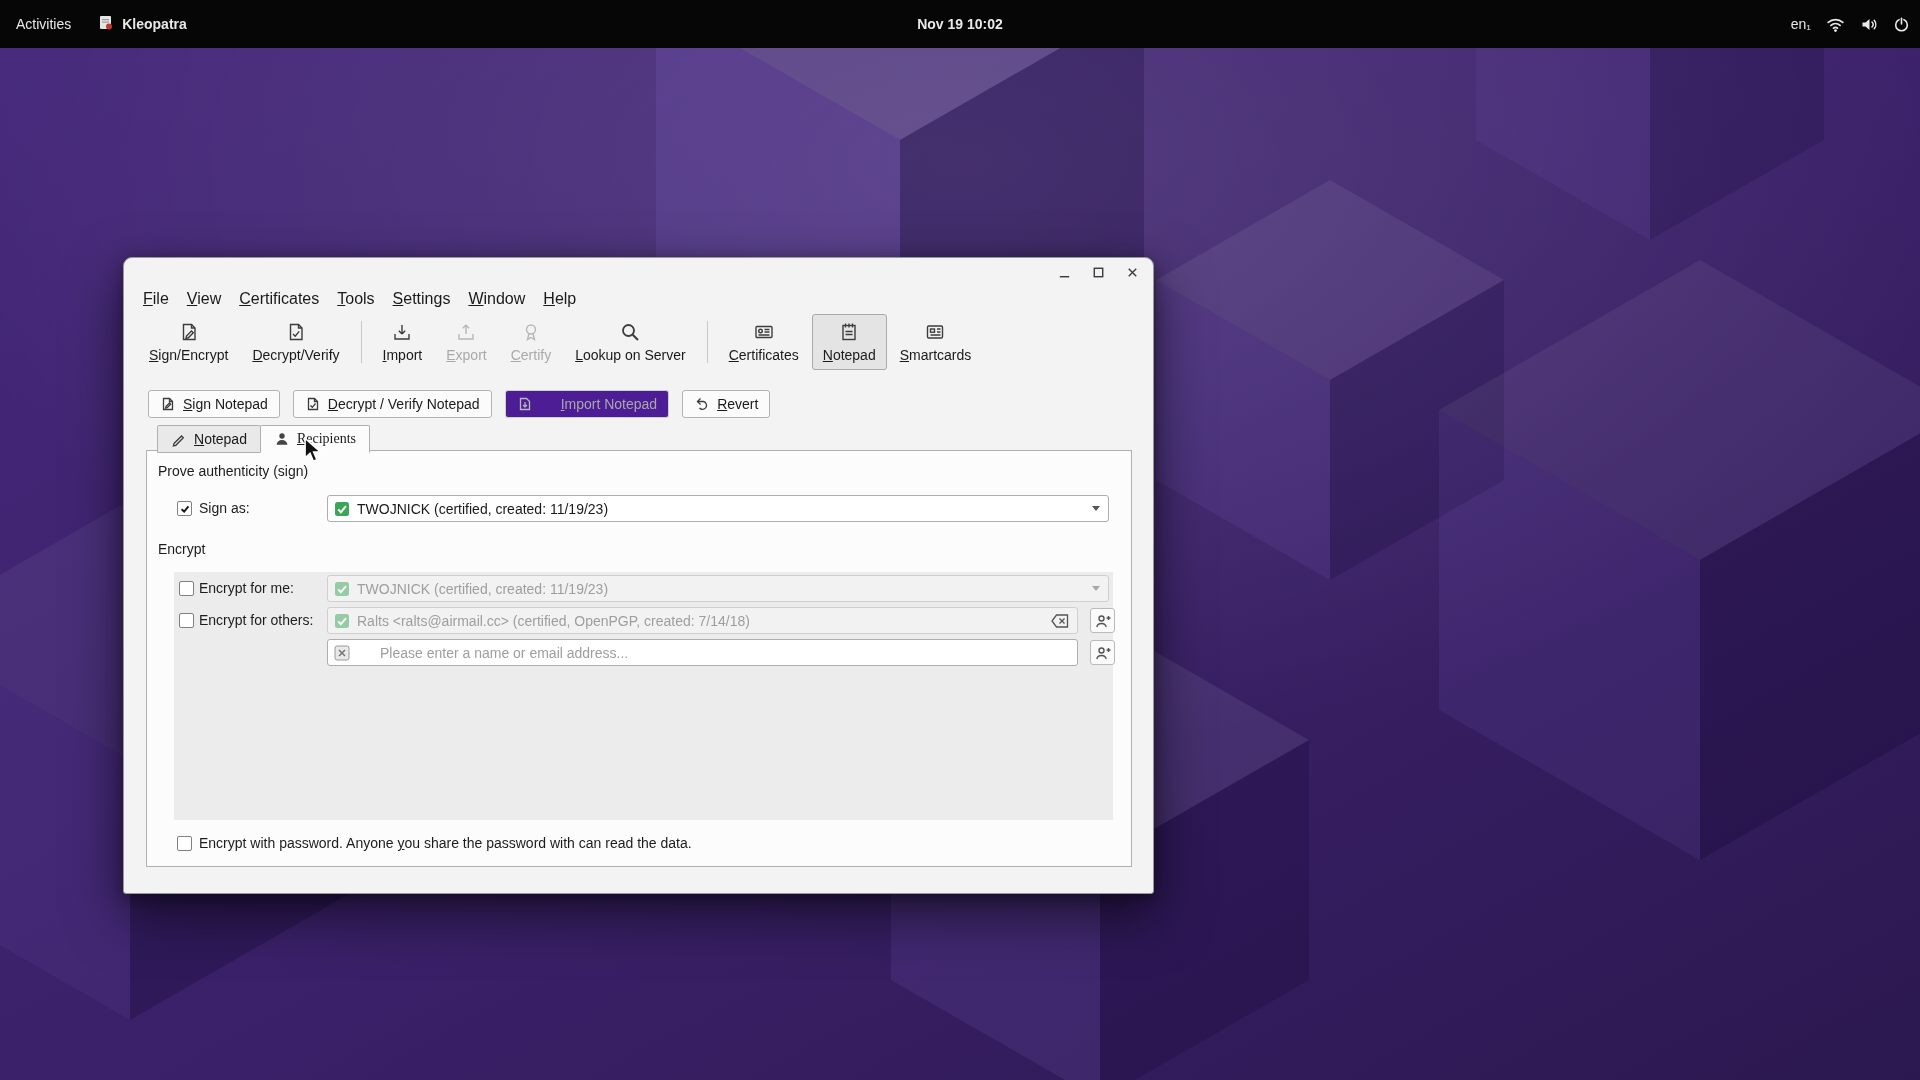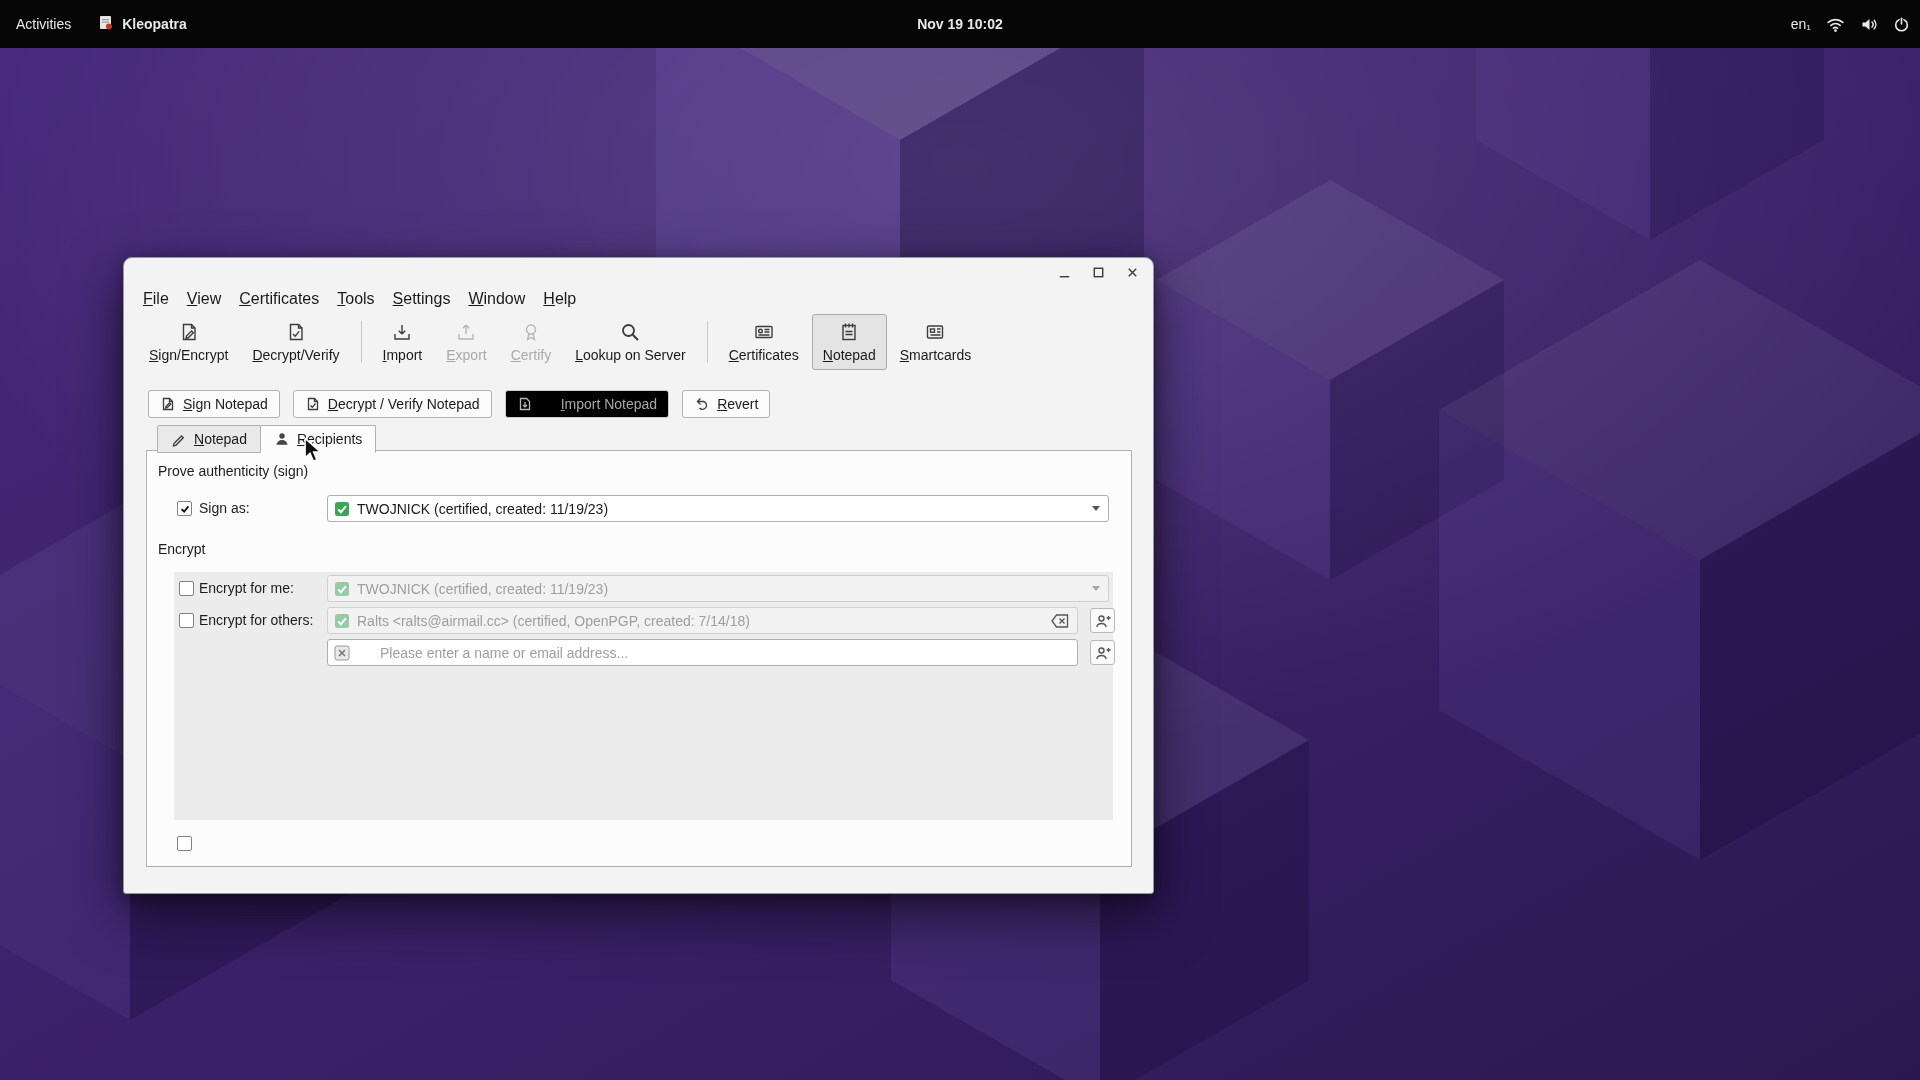--- a/index.html
+++ b/index.html
@@ -37,27 +37,27 @@
   .tbtn .ticon svg{width:22px;height:22px;stroke:#3c3c3c;stroke-width:1.4;fill:none;display:block;}
   .tbtn.active{background:#e4e4e4;border-color:#aaaaaa;}
   .tbtn.disabled{color:#a9a9a9;}
   .tbtn.disabled .ticon svg{stroke:#b7b7b7;}
   .tsep{width:1px;background:#c9c9c9;margin:7px 8px;}
 
   .actionrow{display:flex;align-items:center;gap:13px;padding:14px 0 0 24px;}
   .btn{height:28px;display:flex;align-items:center;gap:7px;padding:0 11px;background:#fbfbfb;
     border:1px solid #b3b3b3;border-radius:3px;font-size:14px;color:#1a1a1a;}
   .btn svg{width:16px;height:16px;stroke:#3c3c3c;stroke-width:1.3;fill:none;display:block;}
-  .btn.disabled{color:#a8a8a8;background:#000000;border-color:#cecece;gap:28px;}
+  .btn.disabled{color:#a8a8a8;background:#4c1d95;border-color:#cecece;gap:28px;}
   .btn.disabled svg{stroke:#b7b7b7;}
 
   .tabbar{display:flex;margin:7px 0 0 33px;position:relative;z-index:3;}
   .tab{height:28px;display:flex;align-items:center;gap:7px;padding:0 13px;font-size:14px;color:#1a1a1a;
     border:1px solid #b0b0b0;background:#e9e9e9;border-radius:2px 2px 0 0;}
-  .tab + .tab{margin-left:-1px;}
+  .tab + .tab{margin-left:-1px;font-family:Liberation Serif, serif;}
   .tab.active{background:#fcfcfc;border-bottom-color:#fcfcfc;}
   .tab svg{width:16px;height:16px;display:block;}
 
   .panel{position:absolute;left:22px;top:192px;width:986px;height:417px;background:#fcfcfc;
     border:1px solid #b0b0b0;z-index:2;}
   .heading{position:absolute;left:11px;font-size:14px;color:#1c1c1c;}
   .lbl{font-size:14px;color:#1c1c1c;line-height:27px;position:absolute;white-space:nowrap;}
   .cb{position:absolute;width:15px;height:15px;border:1px solid #818181;border-radius:2px;background:#ffffff;
     display:flex;align-items:center;justify-content:center;}
   .cb svg{width:12px;height:12px;stroke:#151515;stroke-width:2.2;fill:none;display:none;}
@@ -427,20 +427,21 @@
       <span class="iconbtn" style="left:916px;top:68px;">
         <svg viewBox="0 0 16 16">
             <circle cx="6.5" cy="5.5" r="2.5" fill="none" stroke="#555" stroke-width="1.4"></circle>
             <path d="M1.8 14 a4.8 4.3 0 0 1 9.4 0" fill="none" stroke="#555" stroke-width="1.4"></path>
             <path d="M11.5 5 h4 M13.5 3 v4" stroke="#555" stroke-width="1.4"></path>
           </svg>
       </span>
     </div>
 
     <span class="cb" style="left:30px;top:385px;"></span>
+    <span class="lbl" style="left:52px;top:379px;">Encrypt with password. Anyone <u>y</u>ou share the password with can read the data.</span>
 
   </div>
 </div>
 
 <div class="cursor">
   <svg width="22" height="26" viewBox="0 0 15 19">
     <path d="M1 1 L1 15.2 L4.6 11.9 L7 17.6 L9.6 16.5 L7.2 10.9 L12 10.7 Z" fill="#111" stroke="#fff" stroke-width="1.1"></path>
   </svg>
 </div>
 

